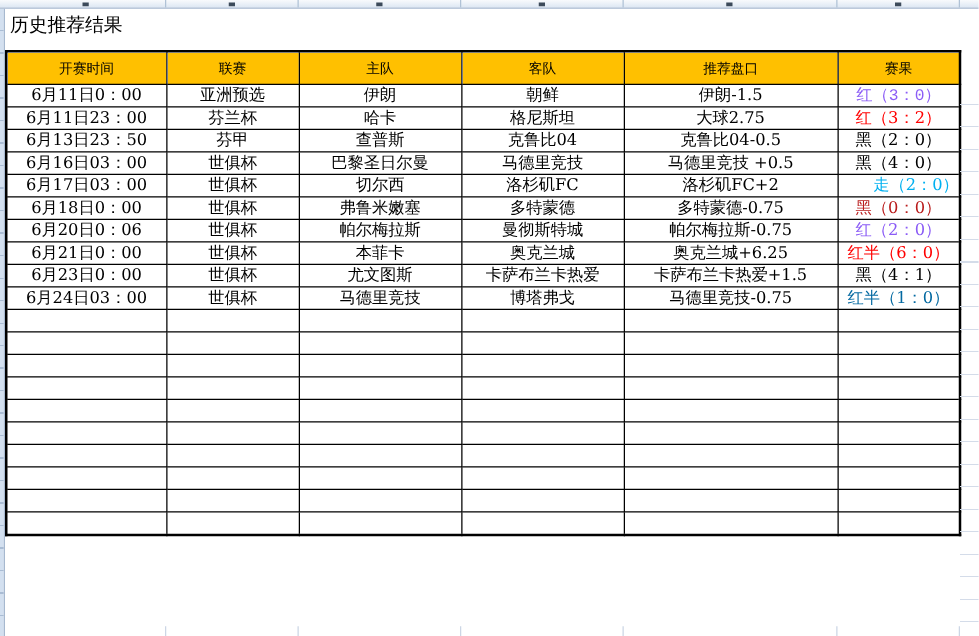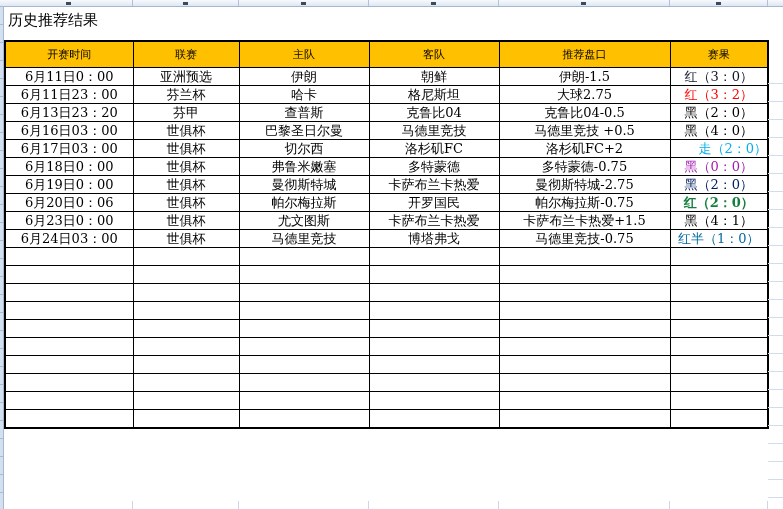--- a/index.html
+++ b/index.html
@@ -73,32 +73,32 @@
           <th>赛果</th>
         </tr>
     </thead>
     <tbody>
         <tr>
           <td>6月11日0：00</td>
           <td>亚洲预选</td>
           <td>伊朗</td>
           <td>朝鲜</td>
           <td>伊朗-1.5</td>
-          <td style="color: #0f172a;">红（3：0）</td>
+          <td style="color: #8b5cf6; font-family: Liberation Mono, monospace;">红（3：0）</td>
         </tr>
         <tr>
           <td>6月11日23：00</td>
           <td>芬兰杯</td>
           <td>哈卡</td>
           <td>格尼斯坦</td>
           <td>大球2.75</td>
           <td style="color: rgb(255, 0, 0);">红（3：2）</td>
         </tr>
         <tr>
-          <td>6月13日23：20</td>
+          <td>6月13日23：50</td>
           <td>芬甲</td>
           <td>查普斯</td>
           <td>克鲁比04</td>
           <td>克鲁比04-0.5</td>
           <td style="color: rgb(0, 0, 0);">黑（2：0）</td>
         </tr>
         <tr>
           <td>6月16日03：00</td>
           <td>世俱杯</td>
           <td>巴黎圣日尔曼</td>
@@ -113,37 +113,37 @@
           <td>洛杉矶FC</td>
           <td>洛杉矶FC+2</td>
           <td style="color: rgb(0, 176, 240); padding-left: 28px;">走（2：0）</td>
         </tr>
         <tr>
           <td>6月18日0：00</td>
           <td>世俱杯</td>
           <td>弗鲁米嫩塞</td>
           <td>多特蒙德</td>
           <td>多特蒙德-0.75</td>
-          <td style="color: #a21caf;">黑（0：0）</td>
-        </tr>
-        <tr>
-          <td>6月19日0：00</td>
-          <td>世俱杯</td>
+          <td style="color: #b91c1c;">黑（0：0）</td>
+        </tr>
+        <tr>
+          <td>6月20日0：06</td>
+          <td>世俱杯</td>
+          <td>帕尔梅拉斯</td>
           <td>曼彻斯特城</td>
-          <td>卡萨布兰卡热爱</td>
-          <td>曼彻斯特城-2.75</td>
-          <td style="color: rgb(0, 32, 96);">黑（2：0）</td>
-        </tr>
-        <tr>
-          <td>6月20日0：06</td>
-          <td>世俱杯</td>
-          <td>帕尔梅拉斯</td>
-          <td>开罗国民</td>
           <td>帕尔梅拉斯-0.75</td>
-          <td style="color: #15803d; font-weight: bold;">红（2：0）</td>
+          <td style="color: #8b5cf6;">红（2：0）</td>
+        </tr>
+        <tr>
+          <td>6月21日0：00</td>
+          <td>世俱杯</td>
+          <td>本菲卡</td>
+          <td>奥克兰城</td>
+          <td>奥克兰城+6.25</td>
+          <td style="color: rgb(255, 0, 0);">红半（6：0）</td>
         </tr>
         <tr>
           <td>6月23日0：00</td>
           <td>世俱杯</td>
           <td>尤文图斯</td>
           <td>卡萨布兰卡热爱</td>
           <td>卡萨布兰卡热爱+1.5</td>
           <td style="color: rgb(0, 0, 0);">黑（4：1）</td>
         </tr>
         <tr>

